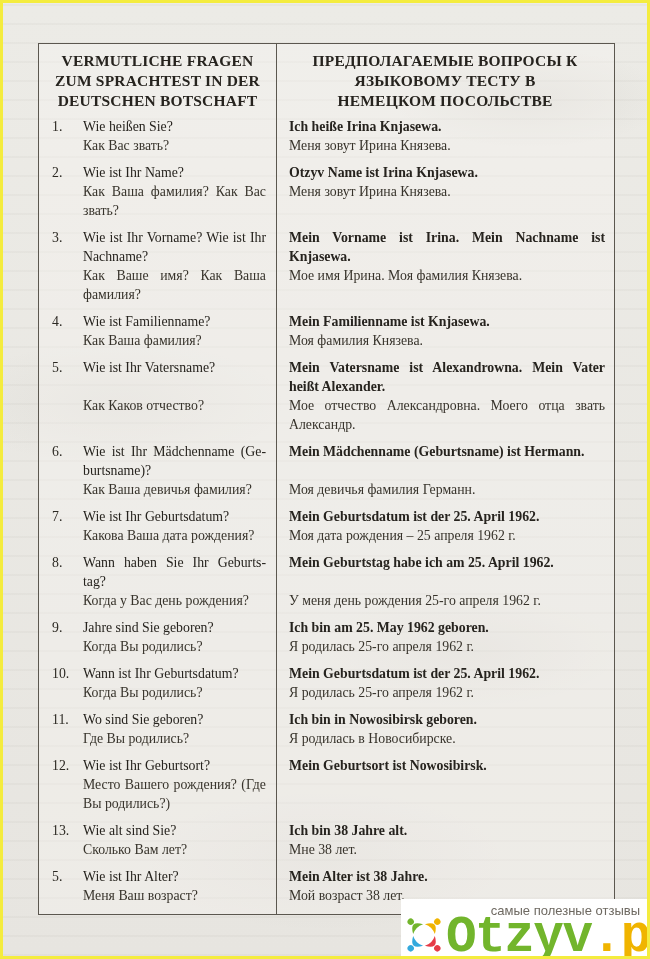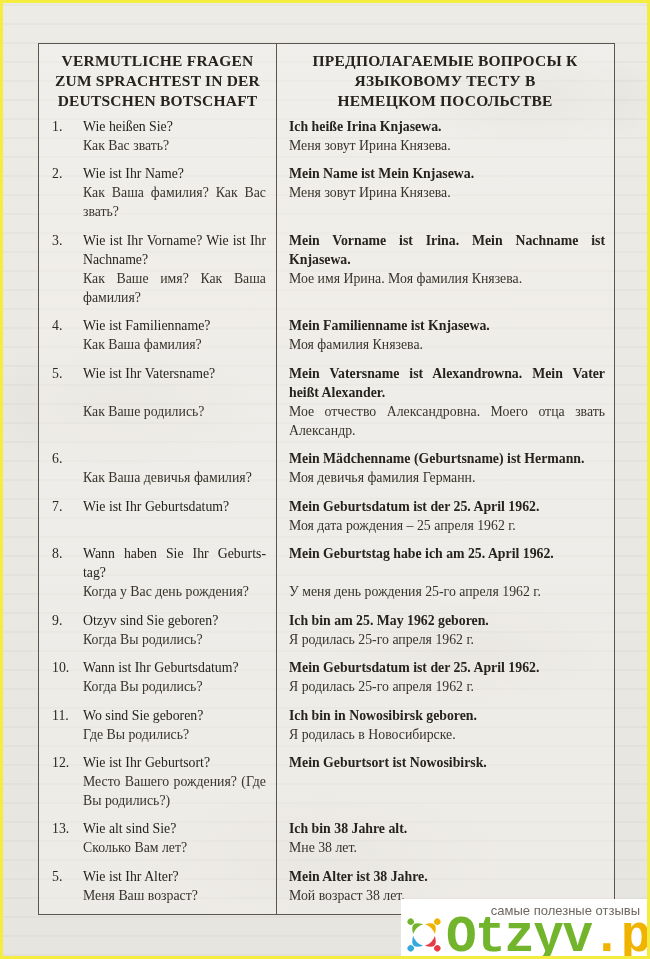--- a/index.html
+++ b/index.html
@@ -95,21 +95,21 @@
     <div class="de-q">Wie heißen Sie?</div>
     <div class="ru-q">Как Вас звать?</div>
     <div class="de-a">Ich heiße Irina Knjasewa.</div>
     <div class="ru-a">Меня зовут Ирина Князева.</div>
   </div>
 
   <div class="qa-item">
     <div class="qa-num">2.</div>
     <div class="de-q">Wie ist Ihr Name?</div>
     <div class="ru-q">Как Ваша фамилия? Как Вас звать?</div>
-    <div class="de-a">Mein Name ist Mein Knjasewa.</div>
+    <div class="de-a">Otzyv Name ist Irina Knjasewa.</div>
     <div class="ru-a">Меня зовут Ирина Князева.</div>
   </div>
 
   <div class="qa-item">
     <div class="qa-num">3.</div>
     <div class="de-q">Wie ist Ihr Vorname? Wie ist Ihr Nachname?</div>
     <div class="ru-q">Как Ваше имя? Как Ваша фамилия?</div>
     <div class="de-a">Mein Vorname ist Irina. Mein Nachname ist Knjasewa.</div>
     <div class="ru-a">Мое имя Ирина. Моя фамилия Князева.</div>
   </div>
@@ -118,50 +118,52 @@
     <div class="qa-num">4.</div>
     <div class="de-q">Wie ist Familienname?</div>
     <div class="ru-q">Как Ваша фамилия?</div>
     <div class="de-a">Mein Familienname ist Knjasewa.</div>
     <div class="ru-a">Моя фамилия Князева.</div>
   </div>
 
   <div class="qa-item">
     <div class="qa-num">5.</div>
     <div class="de-q">Wie ist Ihr Vatersname?</div>
-    <div class="ru-q">Как Ваше родились?</div>
+    <div class="ru-q">Как Каков отчество?</div>
     <div class="de-a">Mein Vatersname ist Alexandrowna. Mein Vater heißt Alexander.</div>
     <div class="ru-a">Мое отчество Александровна. Моего отца звать Александр.</div>
   </div>
 
   <div class="qa-item">
     <div class="qa-num">6.</div>
+    <div class="de-q">Wie ist Ihr Mädchenname (Ge-burtsname)?</div>
     <div class="ru-q">Как Ваша девичья фамилия?</div>
     <div class="de-a">Mein Mädchenname (Geburtsname) ist Hermann.</div>
     <div class="ru-a">Моя девичья фамилия Германн.</div>
   </div>
 
   <div class="qa-item">
     <div class="qa-num">7.</div>
     <div class="de-q">Wie ist Ihr Geburtsdatum?</div>
+    <div class="ru-q">Какова Ваша дата рождения?</div>
     <div class="de-a">Mein Geburtsdatum ist der 25. April 1962.</div>
     <div class="ru-a">Моя дата рождения – 25 апреля 1962 г.</div>
   </div>
 
   <div class="qa-item">
     <div class="qa-num">8.</div>
     <div class="de-q">Wann haben Sie Ihr Geburts-tag?</div>
     <div class="ru-q">Когда у Вас день рождения?</div>
     <div class="de-a">Mein Geburtstag habe ich am 25. April 1962.</div>
     <div class="ru-a">У меня день рождения 25-го апреля 1962 г.</div>
   </div>
 
   <div class="qa-item">
     <div class="qa-num">9.</div>
-    <div class="de-q">Otzyv sind Sie geboren?</div>
+    <div class="de-q">Jahre sind Sie geboren?</div>
     <div class="ru-q">Когда Вы родились?</div>
     <div class="de-a">Ich bin am 25. May 1962 geboren.</div>
     <div class="ru-a">Я родилась 25-го апреля 1962 г.</div>
   </div>
 
   <div class="qa-item">
     <div class="qa-num">10.</div>
     <div class="de-q">Wann ist Ihr Geburtsdatum?</div>
     <div class="ru-q">Когда Вы родились?</div>
     <div class="de-a">Mein Geburtsdatum ist der 25. April 1962.</div>

